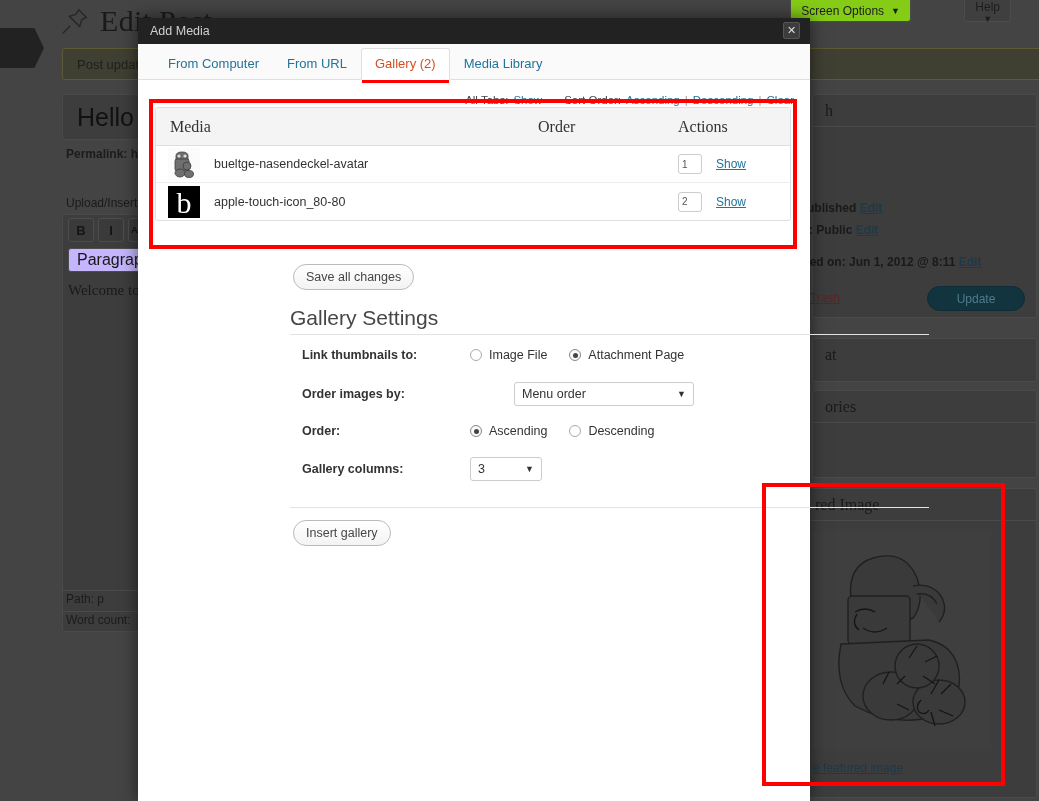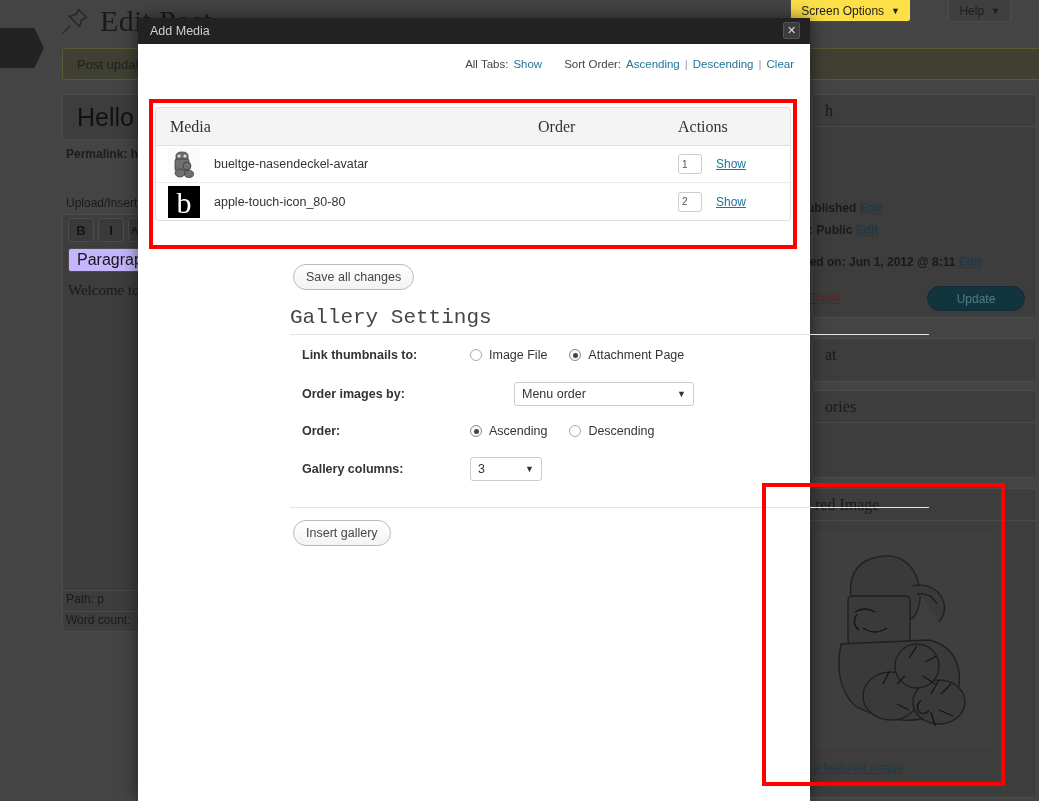--- a/index.html
+++ b/index.html
@@ -91,32 +91,32 @@
     position:absolute; left:66px; top:592px; font-size:12px; color:#1b1b1b;
   }
   .bg-wordcount {
     position:absolute; left:66px; top:613px; font-size:12px; color:#1b1b1b;
   }
 
   
   .bg-screenopts {
     position:absolute; right:128px; top:0px;
     height: 22px; padding: 0 10px;
-    background:#fde047;border:1px solid #4c4c4c;border-top:none;
+    background:#84cc16;border:1px solid #4c4c4c;border-top:none;
     border-radius:0 0 3px 3px;
     display:flex;align-items:center;gap:7px;
     font-size:12px;color:#1d1d1d;
   }
   .bg-help {
     position:absolute; right:28px; top:0px;
     height: 22px; padding: 0 10px;
     background:#3f3f3f;border:1px solid #4c4c4c;border-top:none;
     border-radius:0 0 3px 3px;
-    display:flex;align-items:center;gap:7px;
-    font-size:12px;color:#1d1d1d;
+    display:flex;align-items:center;
+    font-size:12px;color:#1d1d1d;flex-direction:column;
   }
   .caret-dim { font-size:9px; color:#1d1d1d; }
 
   .bg-publish-box {
     position:absolute; left:812px; top:94px; width:225px; height:224px;
     background:#3d3d3d;border:1px solid #4a4a4a;border-radius:3px;
   }
   .bg-box-head {
     height:32px; border-bottom:1px solid #4a4a4a;
     display:flex;align-items:center;padding-left:12px;
@@ -266,21 +266,21 @@
     display:inline-flex; align-items:center; justify-content:center;
     height:26px; padding:0 12px;
     background: linear-gradient(#fff,#f3f3f3);
     border:1px solid #bbb; border-radius:14px;
     font-size:12.5px; color:#464646; cursor:pointer;
   }
   .save-all { position:absolute; left:155px; top:246px; }
 
   .gs-title {
     position:absolute; left:152px; top:288px;
-    font-family:Liberation Mono, monospace; font-size:21px; color:#464646;
+    font-family:Liberation Sans, sans-serif; font-size:21px; color:#464646;
   }
   .gs-rule {
     position:absolute; left:152px; top:316px; width:639px; height:1px;
     background:#e3e3e3;
   }
 
   .gs-row { position:absolute; display:flex; align-items:center; }
   .gs-label {
     width:168px; font-size:12.5px; font-weight:bold; color:#333;
   }
@@ -423,20 +423,26 @@
   </div>
 </div>
 
 <div id="modal">
 
   <div class="modal-titlebar">
     <span class="modal-title">Add Media</span>
     <span class="modal-close">✕</span>
   </div>
 
+  <div class="tabs-wrap">
+    <div class="tab">From Computer</div>
+    <div class="tab">From URL</div>
+    <div class="tab active">Gallery (2)</div>
+    <div class="tab">Media Library</div>
+  </div>
 
   <div class="subbar">
     <span class="sb-group">
       <span>All Tabs:</span>
       <a>Show</a>
     </span>
     <span class="sb-group">
       <span>Sort Order:</span>
       <a>Ascending</a>
       <span class="sep">|</span>

